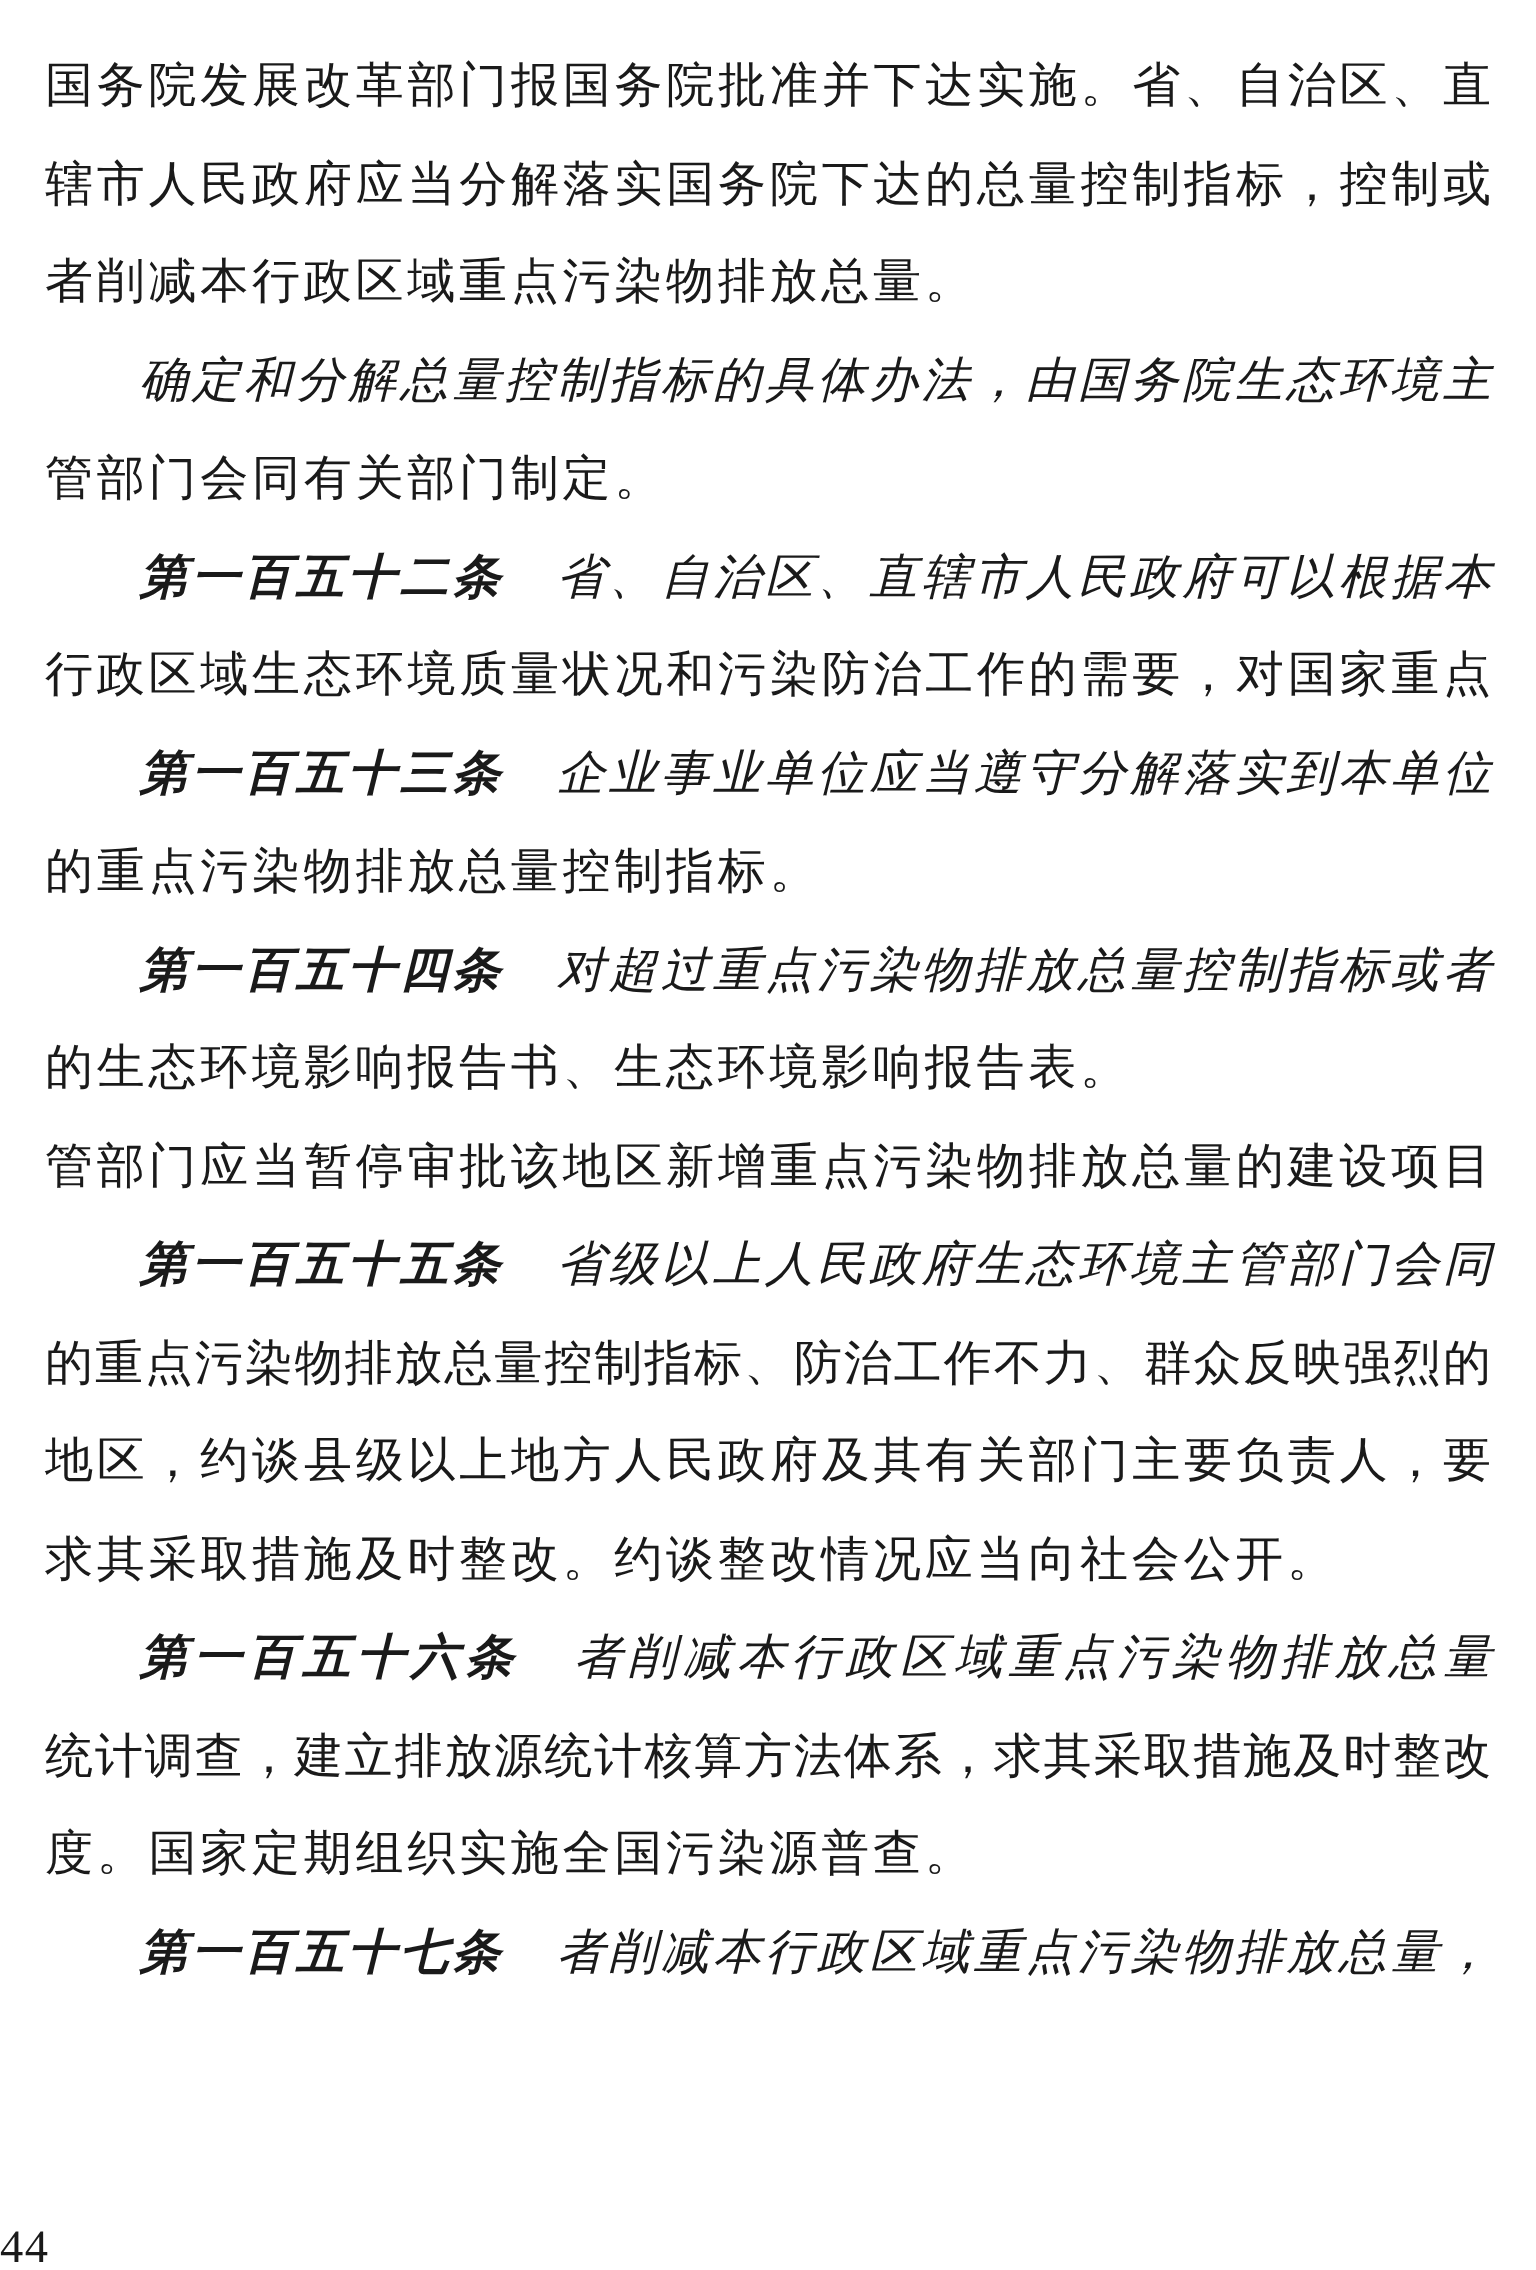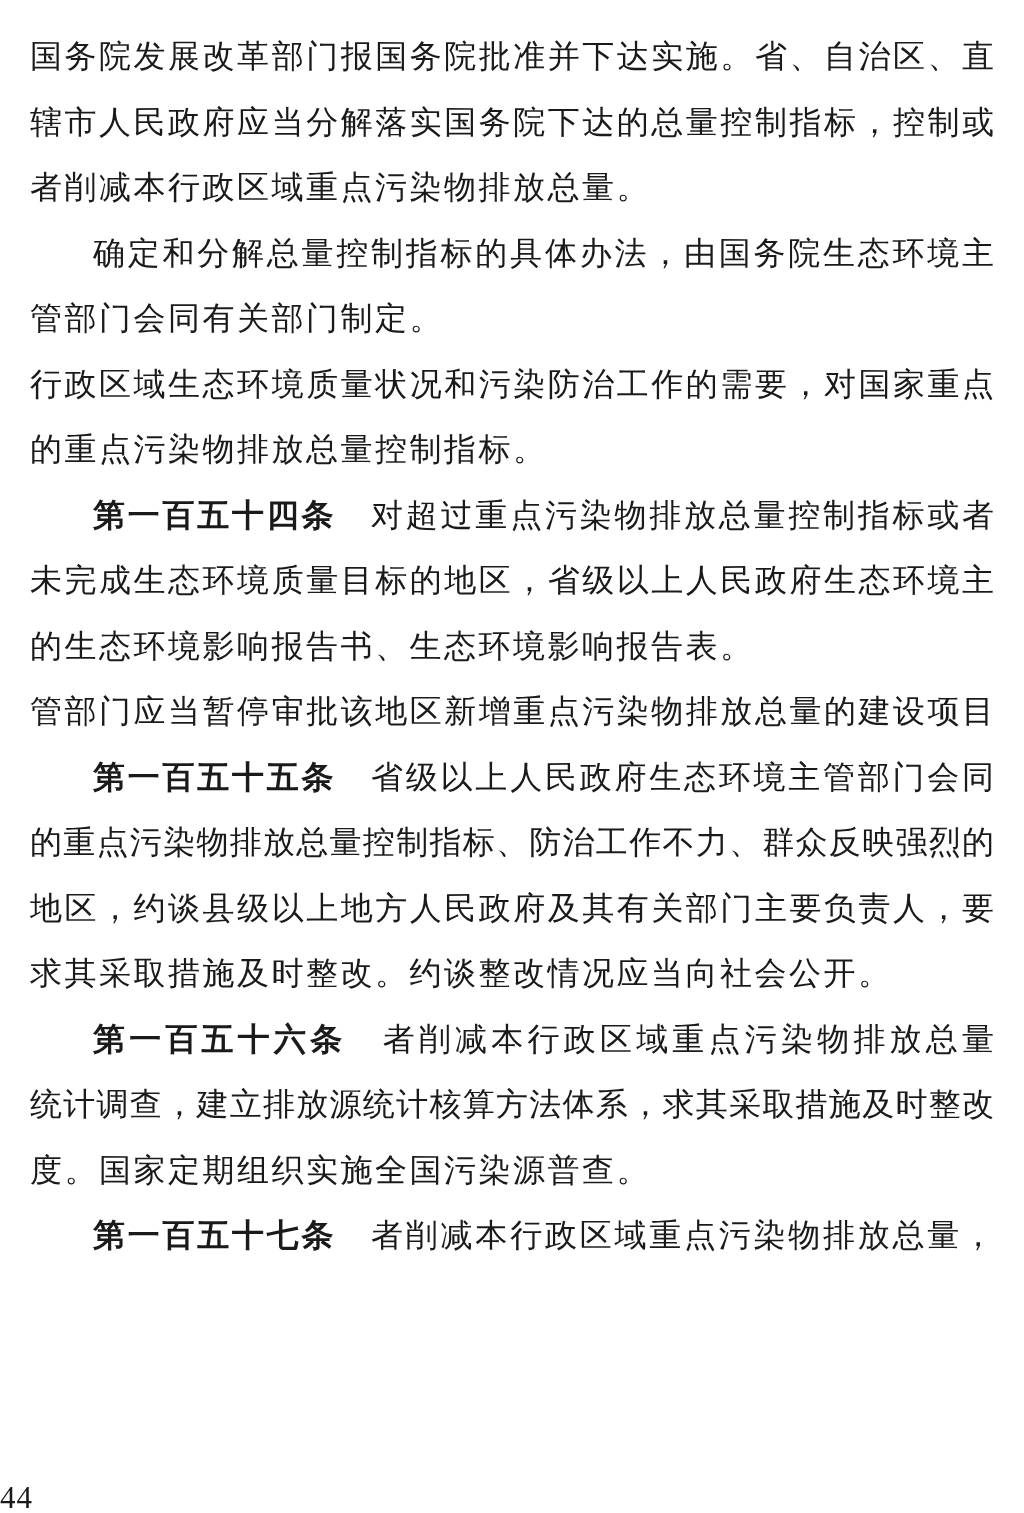--- a/index.html
+++ b/index.html
@@ -31,20 +31,21 @@
   
   .line.fill {
     white-space: normal;
     letter-spacing: 0;
     text-align: justify;
     text-align-last: justify;
     text-justify: inter-character;
   }
   .line.indent {
     text-indent: 63px;
+    font-style: italic;
   }
   .article-no {
     font-weight: 700;
     font-family: "Liberation Sans", "DejaVu Sans", sans-serif;
   }
   .footer {
     position: absolute;
     left: 0;
     bottom: 13px;
     width: 100%;
@@ -59,24 +60,25 @@
 </head>
 <body>
 
 <div class="page">
   <div class="content" id="document-body">
       <div class="line fill"><span class="body-text">国务院发展改革部门报国务院批准并下达实施。省、自治区、直</span></div>
       <div class="line fill"><span class="body-text">辖市人民政府应当分解落实国务院下达的总量控制指标，控制或</span></div>
       <div class="line"><span class="body-text">者削减本行政区域重点污染物排放总量。</span></div>
       <div class="line indent fill"><span class="body-text">确定和分解总量控制指标的具体办法，由国务院生态环境主</span></div>
       <div class="line"><span class="body-text">管部门会同有关部门制定。</span></div>
+      <div class="line indent fill"><span class="article-no">第一百五十二条</span><span class="body-text">　省、自治区、直辖市人民政府可以根据本</span></div>
       <div class="line fill"><span class="body-text">行政区域生态环境质量状况和污染防治工作的需要，对国家重点</span></div>
+      <div class="line indent fill"><span class="article-no">第一百五十三条</span><span class="body-text">　企业事业单位应当遵守分解落实到本单位</span></div>
       <div class="line"><span class="body-text">的重点污染物排放总量控制指标。</span></div>
       <div class="line indent fill"><span class="article-no">第一百五十四条</span><span class="body-text">　对超过重点污染物排放总量控制指标或者</span></div>
-      <div class="line fill"><span class="body-text">未完成生态环境质量目标的地区，省级以上人民政府生态环境主</span></div>
       <div class="line"><span class="body-text">的生态环境影响报告书、生态环境影响报告表。</span></div>
       <div class="line fill"><span class="body-text">管部门应当暂停审批该地区新增重点污染物排放总量的建设项目</span></div>
       <div class="line indent fill"><span class="article-no">第一百五十五条</span><span class="body-text">　省级以上人民政府生态环境主管部门会同</span></div>
       <div class="line fill"><span class="body-text">的重点污染物排放总量控制指标、防治工作不力、群众反映强烈的</span></div>
       <div class="line fill"><span class="body-text">地区，约谈县级以上地方人民政府及其有关部门主要负责人，要</span></div>
       <div class="line"><span class="body-text">求其采取措施及时整改。约谈整改情况应当向社会公开。</span></div>
       <div class="line indent fill"><span class="article-no">第一百五十六条</span><span class="body-text">　者削减本行政区域重点污染物排放总量</span></div>
       <div class="line fill"><span class="body-text">统计调查，建立排放源统计核算方法体系，求其采取措施及时整改</span></div>
       <div class="line"><span class="body-text">度。国家定期组织实施全国污染源普查。</span></div>
       <div class="line indent fill"><span class="article-no">第一百五十七条</span><span class="body-text">　者削减本行政区域重点污染物排放总量，</span></div>

